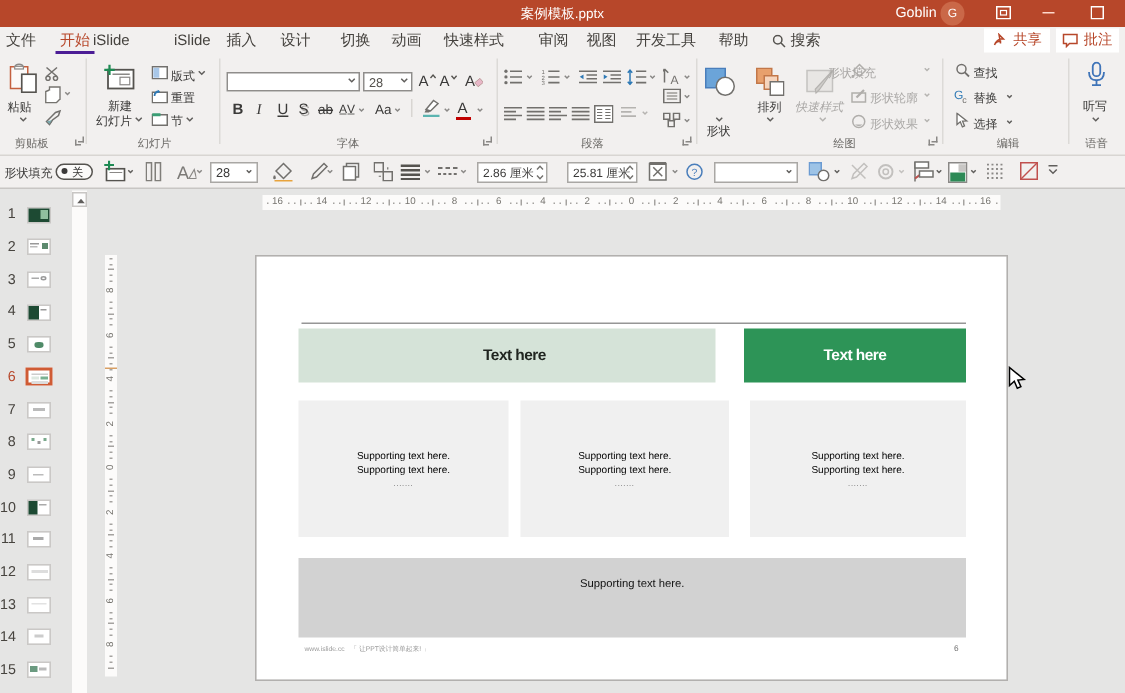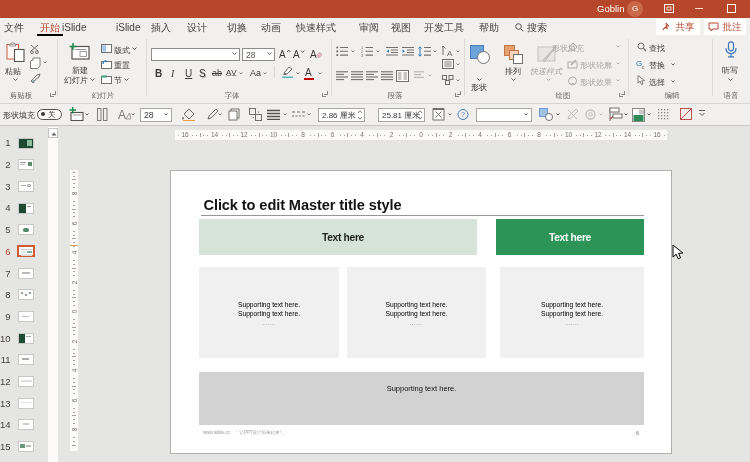--- a/index.html
+++ b/index.html
@@ -3,21 +3,21 @@
 <meta charset="utf-8">
 <style>
 *{margin:0;padding:0;box-sizing:border-box;}
 html,body{width:750px;height:462px;overflow:hidden;}
 body{font-family:"Liberation Sans",sans-serif;}
 #app{position:relative;width:750px;height:462px;background:#e5e5e4;overflow:hidden;}
 .abs{position:absolute;}
 #titlebar{left:0;top:0;width:750px;height:18px;background:#b7472a;}
 #tabs{left:0;top:18px;width:750px;height:18px;background:#f2f0ef;}
 .tab{position:absolute;top:0;height:18px;line-height:19px;font-size:10px;color:#45423e;}
-.tab.active{color:#b7472a;border-bottom:2px solid #000000;padding:0 3px;text-align:center;}
+.tab.active{color:#b7472a;border-bottom:2px solid #4c1d95;padding:0 3px;text-align:center;}
 .tbtn{position:absolute;top:1px;height:16px;line-height:16px;background:#fff;color:#b7472a;font-size:9.5px;text-align:center;}
 #ribbon{left:0;top:36px;width:750px;height:68px;background:#f2f0ef;border-bottom:1px solid #d8d5d2;}
 .gsep{position:absolute;top:3px;height:57px;width:1px;background:#dcdad7;}
 .glabel{position:absolute;top:55px;height:10px;font-size:7.5px;color:#6a6865;text-align:center;width:60px;}
 .launch{position:absolute;width:4px;height:4px;border-left:1px solid #8a8886;border-bottom:1px solid #8a8886;}
 .launch:after{content:"";position:absolute;left:1px;top:-2px;width:3px;height:3px;border-right:1px solid #8a8886;border-bottom:1px solid #8a8886;}
 .rt{position:absolute;font-size:8px;color:#3b3a39;white-space:nowrap;}
 .rtg{position:absolute;font-size:8px;color:#aaa8a6;white-space:nowrap;}
 #qat{left:0;top:104px;width:750px;height:22px;background:#f2f0ef;border-bottom:1px solid #c8c6c4;}
 #content{left:0;top:126px;width:750px;height:336px;background:#e5e5e4;}
@@ -25,20 +25,21 @@
 .thumb{position:absolute;left:19px;width:14px;height:9px;background:#fff;outline:1px solid #cac8c6;}
 .rnum{position:absolute;font-size:6.5px;color:#76746f;}
 .tick{position:absolute;background:#a5a3a0;}
 svg{display:block;}
 </style>
 </head>
 <body>
 <div id="app">
 
 <div id="titlebar" class="abs">
+ <div class="abs" style="left:0;right:0;top:3px;text-align:center;color:#fff;font-size:9px;">案例模板.pptx</div>
  <div class="abs" style="left:597px;top:2.5px;color:#fff;font-size:9.5px;">Goblin</div>
  <div class="abs" style="left:627px;top:1px;width:16px;height:16px;border-radius:50%;background:#ca6848;color:#fff;font-size:8px;text-align:center;line-height:16px;">G</div>
  <svg class="abs" style="left:664px;top:4px" width="10" height="9">
         <rect x="0.5" y="0.5" width="9" height="8" fill="none" stroke="#fff" stroke-width="1"></rect>
         <rect x="3" y="3" width="4" height="3" fill="none" stroke="#fff" stroke-width="0.8"></rect>
       </svg>
  <div class="abs" style="left:695px;top:8px;width:8px;height:1px;background:#ffd9cc;"></div>
  <svg class="abs" style="left:727px;top:4px" width="9" height="9">
         <rect x="0.5" y="0.5" width="8" height="8" fill="none" stroke="#fff" stroke-width="1"></rect>
       </svg>
@@ -750,21 +751,20 @@
 <div class="tick" style="left:73px;top:285.6px;width:1.5px;height:1px;"></div>
 <div class="tick" style="left:71.5px;top:289.2px;width:4.5px;height:1px;"></div>
 <div class="tick" style="left:73px;top:292.9px;width:1.5px;height:1px;"></div>
 <div class="tick" style="left:73px;top:296.6px;width:1.5px;height:1px;"></div>
 <div class="rnum" style="left:69px;top:300.0px;width:10px;text-align:center;transform:rotate(-90deg);">8</div>
 <div class="tick" style="left:73px;top:311.4px;width:1.5px;height:1px;"></div>
 <div class="tick" style="left:73px;top:315.1px;width:1.5px;height:1px;"></div>
 <div class="tick" style="left:71.5px;top:318.8px;width:4.5px;height:1px;"></div>
 <div class="abs" style="left:70px;top:118.5px;width:8px;height:1.5px;background:#d9a064;"></div>
 <div class="abs" style="left:171px;top:45px;width:500px;height:282px;background:#fff;outline:1px solid #b2b0ae;">
- <div class="abs" style="left:32.5px;top:25.7px;font-size:14.6px;font-weight:bold;color:#141414;letter-spacing:-0.1px;">Click to edit Master title style</div>
  <div class="abs" style="left:30px;top:44px;width:443px;height:1px;background:#969696;"></div>
  <div class="abs" style="left:28px;top:47.5px;width:278px;height:36.5px;background:#d5e3d8;">
           <div class="abs" style="left:10px;right:0;top:13px;text-align:center;font-size:10.3px;font-weight:bold;color:#202520;letter-spacing:-0.35px;">Text here</div>
         </div>
  <div class="abs" style="left:325px;top:47.5px;width:148px;height:36.5px;background:#2d9457;">
           <div class="abs" style="left:0;right:0;top:13px;text-align:center;font-size:10.3px;font-weight:bold;color:#fff;letter-spacing:-0.35px;">Text here</div>
         </div>
 </div>
 <div class="abs" style="left:199px;top:140.5px;width:140px;height:91.5px;background:#f0f0f0;">
  <div class="abs" style="left:0;right:0;top:33px;text-align:center;font-size:6.7px;color:#000;line-height:9.2px;">Supporting text here.<br>Supporting text here.</div>

